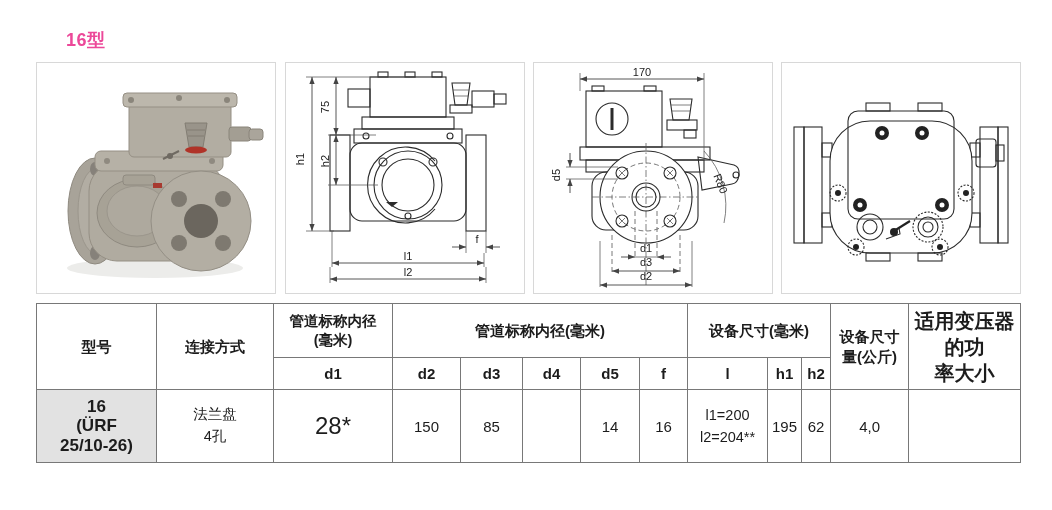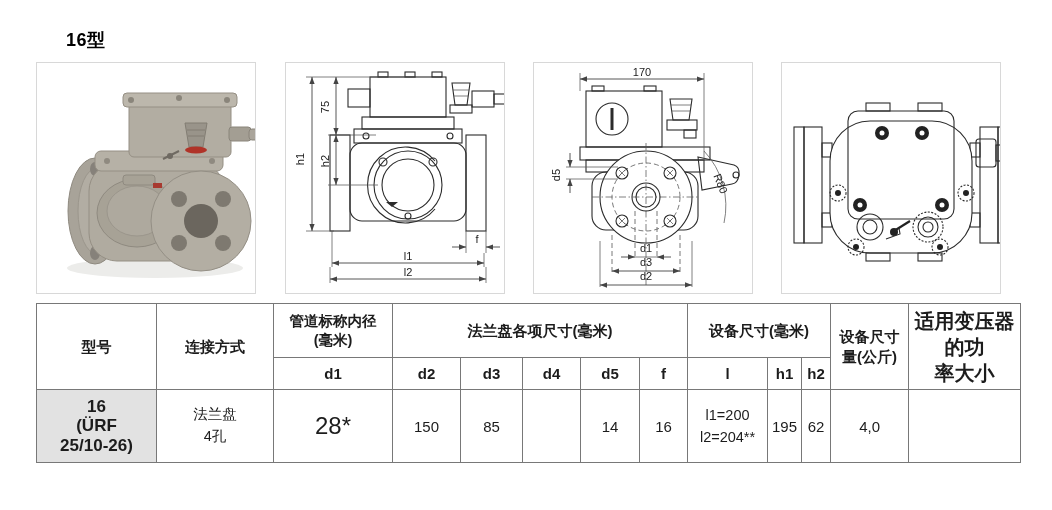--- a/index.html
+++ b/index.html
@@ -5,24 +5,24 @@
   * { box-sizing: border-box; }
   html,body { margin:0; padding:0; }
   body {
     width:1052px; height:510px; position:relative;
     background:#ffffff;
     font-family:"Liberation Sans", sans-serif;
     color:#1c1c1c;
   }
   .page-title {
     position:absolute; left:66px; top:28px;
-    font-size:18px; font-weight:700; color:#000000; letter-spacing:.5px;
+    font-size:18px; font-weight:700; color:#ec4899; letter-spacing:.5px;
   }
   .panel {
-    position:absolute; top:62px; width:220px; height:232px;
+    position:absolute; top:62px; width:240px; height:232px;
     border:1px solid #d8d8d8; background:#fff; overflow:hidden;
   }
   #panel-photo { left:36px; }
   #panel-front { left:285px; }
   #panel-side  { left:533px; }
   #panel-top   { left:781px; }
   .panel svg { display:block; }
 
   
   .ol   { fill:none; stroke:#2b2b2b; stroke-width:1.1; }
@@ -319,21 +319,21 @@
     <col style="width:112px">
   </colgroup>
   <tbody>
       <tr class="hrow1">
     <th rowspan="2">型号</th>
     <th rowspan="2">连接方式</th>
     <th style="font-size:14.5px; line-height:1.3;">
       <span>管道标称内径</span><br>
       <span>(毫米)</span>
     </th>
-    <th colspan="5">法兰盘各项尺寸(毫米)</th>
+    <th colspan="5">管道标称内径(毫米)</th>
     <th colspan="3">设备尺寸(毫米)</th>
     <th rowspan="2">
       <span>设备尺寸</span><br>
       <span>量(公斤)</span>
     </th>
     <th rowspan="2" style="font-size:20px;">
       <span>适用变压器的功</span><br>
       <span>率大小</span>
     </th>
   </tr>

